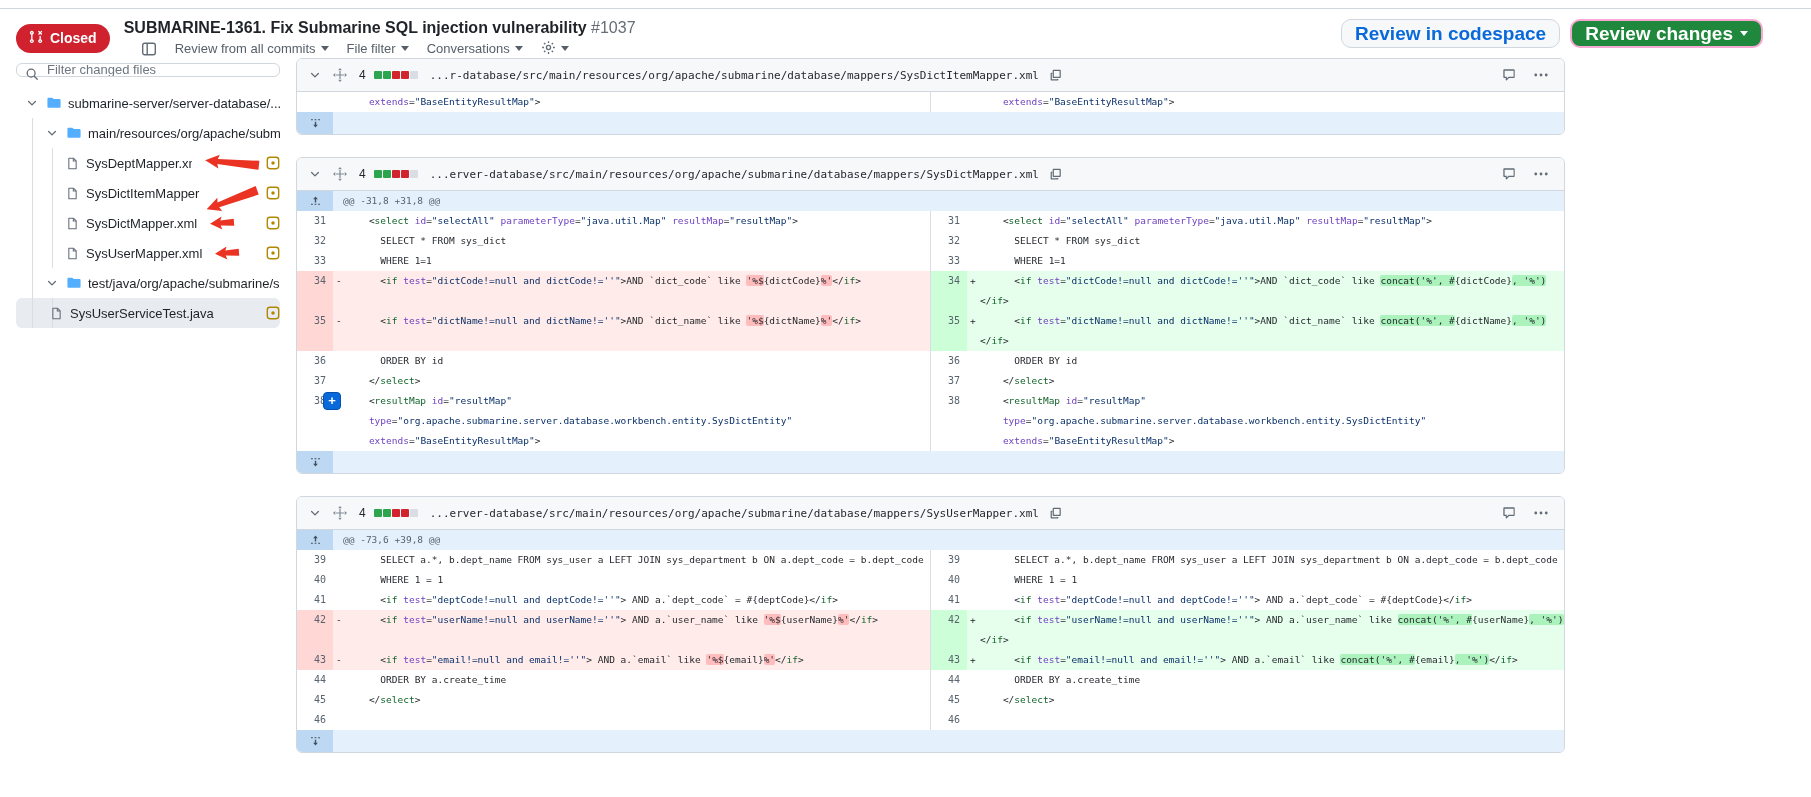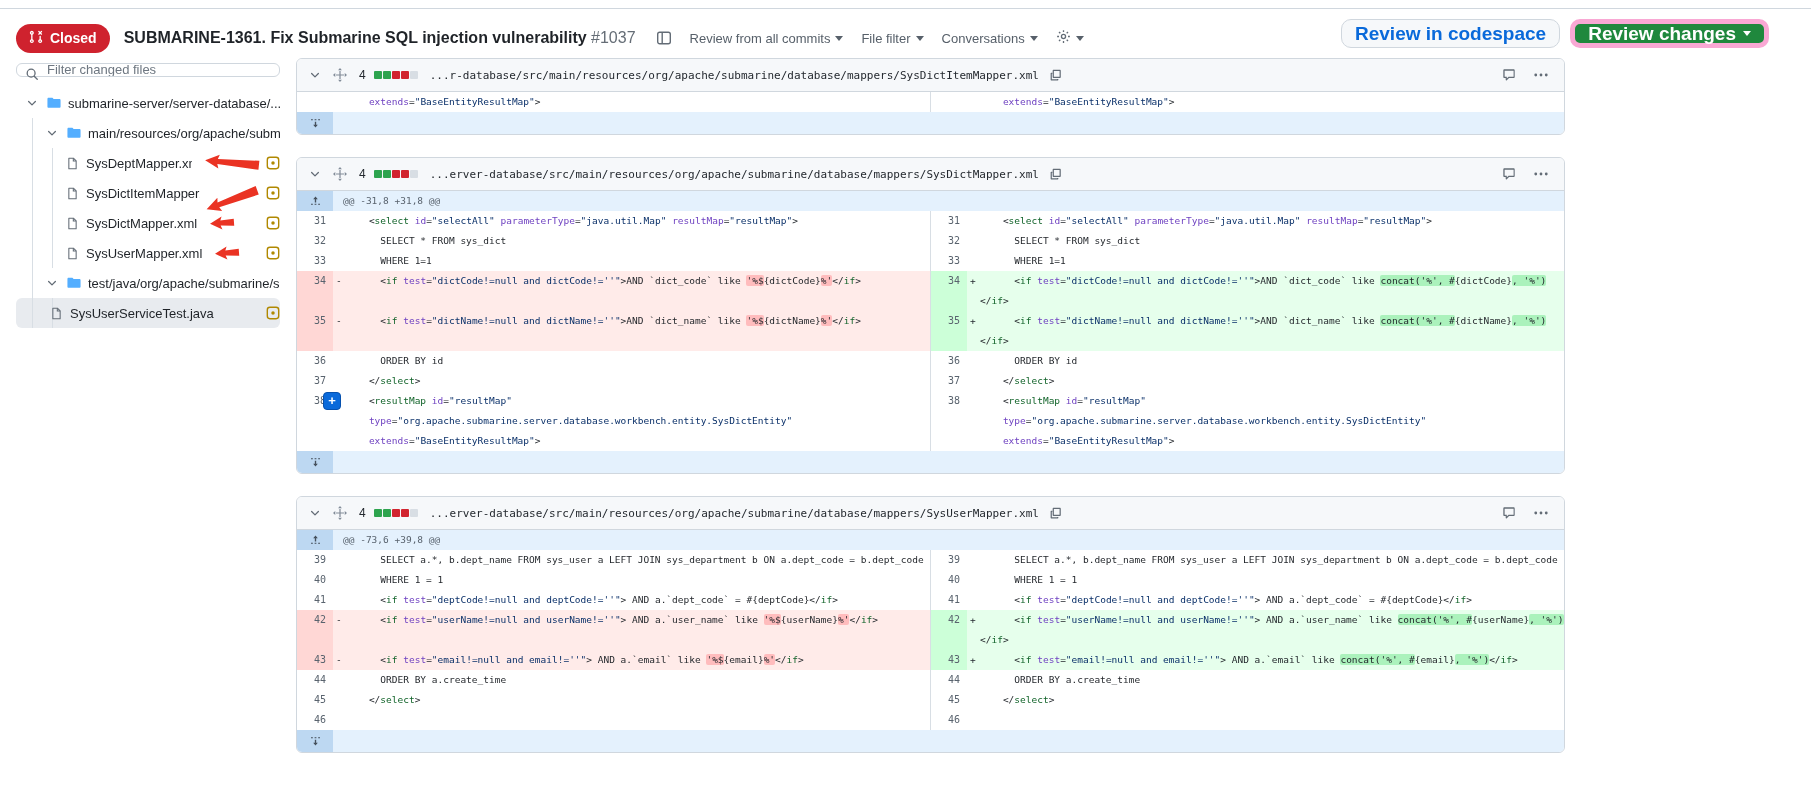--- a/index.html
+++ b/index.html
@@ -1,30 +1,30 @@
 <!DOCTYPE html>
 <html><head>
 <meta charset="utf-8">
 <style>
   html,body{margin:0;padding:0;background:#fff;}
   body{width:1811px;height:797px;overflow:hidden;font-family:"Liberation Sans",sans-serif;color:#1f2328;position:relative;}
   .topstrip{height:8px;border-bottom:1px solid #d0d7de;}
   
   .pagehead{padding:10px 16px 0 16px;display:flex;align-items:center;gap:14px;height:48px;box-sizing:border-box;}
   .badge{display:inline-flex;align-items:center;gap:7px;background:#cf222e;color:#fff;border-radius:999px;padding:6px 13px;font-size:14px;font-weight:700;}
-  .titleblock{display:flex;gap:3px;}
+  .titleblock{display:flex;flex-direction:column;gap:3px;}
   .prtitle{font-size:16px;font-weight:700;margin:0;line-height:18px;}
   .prnum{color:#656d76;font-weight:400;}
   .toolbar{display:flex;align-items:center;gap:18px;font-size:13px;color:#57606a;margin-left:17px;}
   .tbitem{display:inline-flex;align-items:center;gap:5px;background:none;border:none;font:inherit;color:inherit;padding:0;cursor:pointer;}
   .caret{width:0;height:0;border:4px solid transparent;border-top:5px solid currentColor;display:inline-block;margin-top:4px;}
   .actions{position:absolute;top:19px;left:1341px;display:flex;gap:10px;}
   .btn{font-family:inherit;font-size:19px;font-weight:600;border-radius:10px;height:29px;padding:0 13px;display:inline-flex;align-items:center;gap:7px;cursor:pointer;}
   .btn.secondary{background:#f6f8fa;border:1px solid #d0d7de;color:#0969da;}
-  .btn.primary{background:#1f883d;border:5px solid #f9a8d4;color:#fff;}
+  .btn.primary{background:#1f883d;border:2px solid #f9a8d4;color:#fff;}
   
   .sidebar{position:absolute;left:0;top:58px;width:296px;bottom:0;padding:2px 16px 0 16px;box-sizing:border-box;}
   .filterwrap{position:relative;margin-bottom:10px;}
   .filterwrap svg{position:absolute;left:9px;top:7px;}
   .filter{width:100%;height:14px;box-sizing:border-box;border:1px solid #d0d7de;border-radius:6px;padding:0 8px 0 30px;font-size:13px;color:#1f2328;background:#fff;outline:none;}
   .filter::placeholder{color:#6e7781;}
   .trow{height:30px;display:flex;align-items:center;gap:6px;font-size:13px;border-radius:6px;position:relative;cursor:pointer;box-sizing:border-box;}
   .trow.d1{background-image:linear-gradient(#d8dee4,#d8dee4);background-repeat:no-repeat;background-size:1px 30px;background-position:16px 0;}
   .trow.d2{background-image:linear-gradient(#d8dee4,#d8dee4),linear-gradient(#d8dee4,#d8dee4);background-repeat:no-repeat;background-size:1px 30px,1px 30px;background-position:16px 0,36px 0;}
   .trow.sel{background-color:#e8ebef;}

